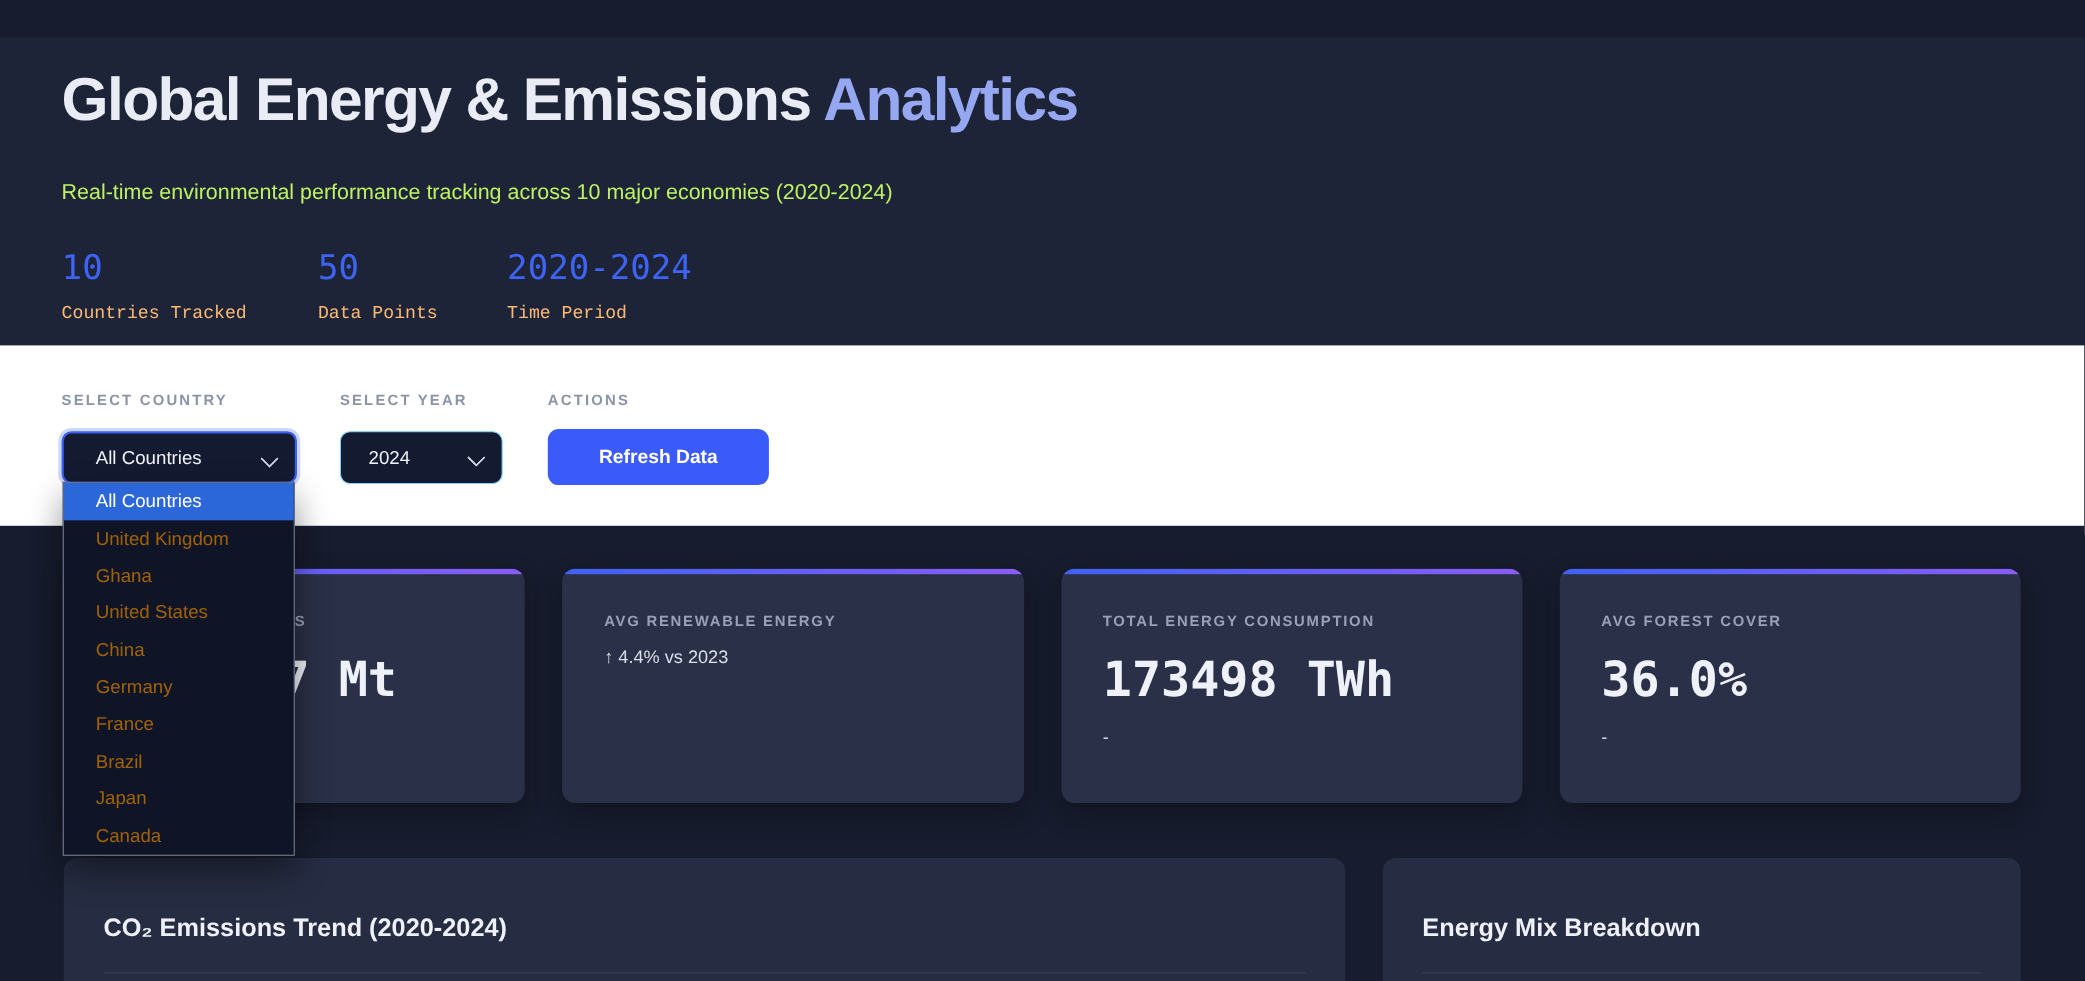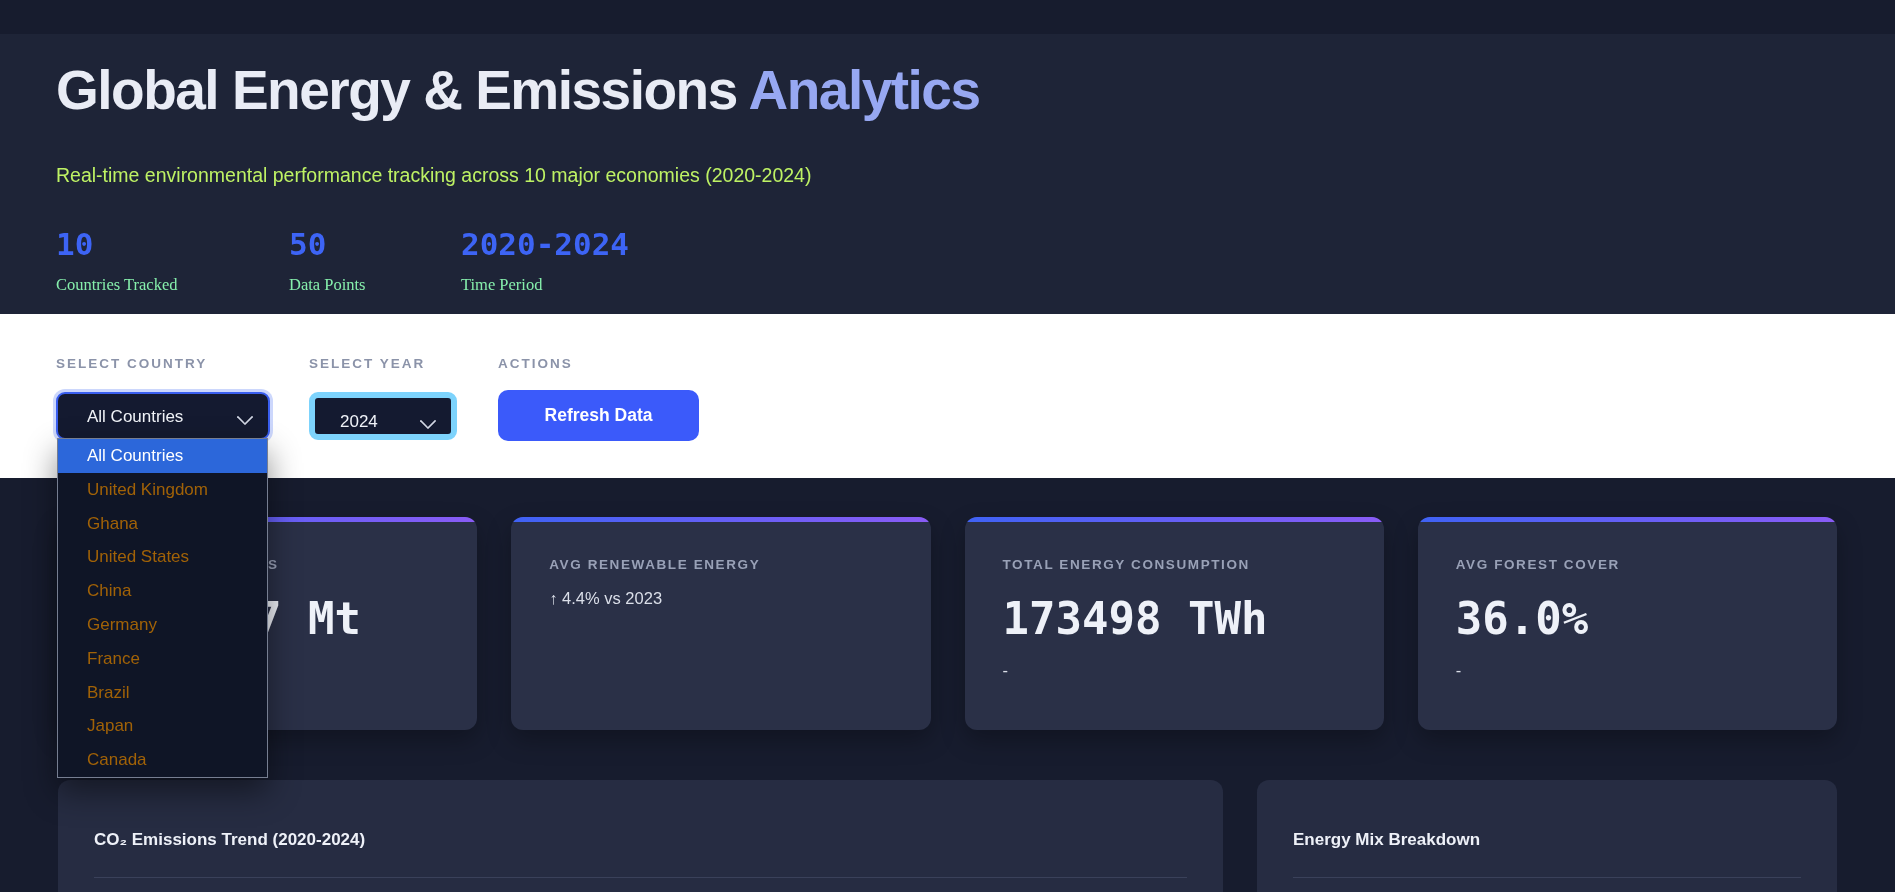--- a/index.html
+++ b/index.html
@@ -18,36 +18,36 @@
   }
   .title{
     position:absolute;left:56px;top:24px;
     font-size:55px;font-weight:bold;letter-spacing:-1.5px;color:#e9ecf5;white-space:nowrap;
   }
   .title .accent{color:#97a8f2;}
   .subtitle{position:absolute;left:56px;top:130px;font-size:19.5px;color:#bef264;}
   .stats{position:absolute;left:56px;top:192px;width:800px;height:80px;}
   .stat{position:absolute;top:0;}
   .stat.s0{left:0;} .stat.s1{left:233px;} .stat.s2{left:405px;}
-  .stat-value{font-family:"DejaVu Sans Mono",monospace;font-weight:bold;font-size:31px;color:#3d64f5;}
-  .stat-label{margin-top:13px;font-family:Liberation Serif, serif;font-size:16.5px;color:#86efac;}
+  .stat-value{font-family:"DejaVu Sans Mono",monospace;font-weight:normal;font-size:31px;color:#3d64f5;}
+  .stat-label{margin-top:13px;font-family:Liberation Mono, monospace;font-size:16.5px;color:#fdba74;}
   
   .controls{position:absolute;top:314px;left:0;width:100%;height:172px;background:#ffffff;}
   .ctl-label{
     position:absolute;top:42px;font-size:13.5px;font-weight:bold;
     letter-spacing:2px;color:#8b93a9;text-transform:uppercase;
   }
   .ctl-label.c0{left:56px;} .ctl-label.c1{left:309px;} .ctl-label.c2{left:498px;}
   .select{
     position:absolute;top:78px;height:48px;border-radius:9px;background:#141a30;
     color:#f0f3f8;font-size:17px;box-sizing:border-box;cursor:pointer;
   }
   .select .sel-text{position:absolute;left:29px;top:0;line-height:46px;}
   .select.country{left:56px;width:214px;border:2px solid #3a5ff0;box-shadow:0 0 0 3px rgba(72,110,245,.28);}
-  .select.year{left:309px;width:148px;border:6px solid #7dd3fc;}
+  .select.year{left:309px;width:148px;border:1px solid #7dd3fc;}
   .select.year .sel-text{left:25px;line-height:48px;}
   .chevron{
     position:absolute;right:17px;top:17px;width:10px;height:10px;
     border-left:2.5px solid #d2d7e4;border-bottom:2.5px solid #d2d7e4;
     transform:rotate(-45deg);border-radius:1px;
   }
   .refresh{
     position:absolute;left:498px;top:76px;width:201px;height:51px;
     background:#3b5afa;border:none;border-radius:10px;
     color:#ffffff;font-weight:bold;font-size:17.5px;cursor:pointer;
@@ -64,21 +64,21 @@
     content:"";position:absolute;top:0;left:0;right:0;height:5px;
     background:linear-gradient(90deg,#3f62f4,#8a5cf6);
   }
   .card-label{margin:40px 0 0 38px;font-size:13.5px;font-weight:bold;letter-spacing:1.6px;color:#99a1b7;white-space:nowrap;}
   .card-value{margin:21px 0 0 38px;font-family:"DejaVu Sans Mono",monospace;font-weight:bold;font-size:44px;color:#eef1f8;white-space:nowrap;}
   .card-sub{margin:17px 0 0 38px;font-size:16.5px;color:#dbdfe9;min-height:18px;}
   .charts{position:absolute;top:302px;left:58px;display:flex;gap:34px;}
   .chart-card{height:240px;background:#262c42;border-radius:12px;box-sizing:border-box;}
   .chart-card.wide{width:1165px;}
   .chart-card.narrow{width:580px;}
-  .chart-title{margin:50px 0 0 36px;font-size:17px;font-weight:bold;color:#eef1f8;}
+  .chart-title{margin:50px 0 0 36px;font-size:23px;font-weight:bold;color:#eef1f8;}
   .chart-divider{margin:27px 36px 0 36px;border-top:1px solid #3a415a;height:0;}
   
   .dropdown{
     position:absolute;left:57px;top:438px;width:211px;z-index:20;
     background:#0f1526;border:1px solid #767e91;box-sizing:border-box;
     box-shadow:0 14px 30px rgba(0,0,0,.45);
   }
   .option{
     height:33.8px;line-height:33.8px;padding-left:29px;
     font-size:17px;color:#a16207;cursor:pointer;white-space:nowrap;

